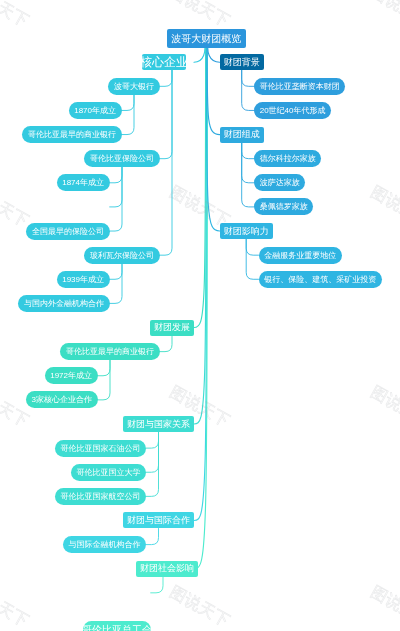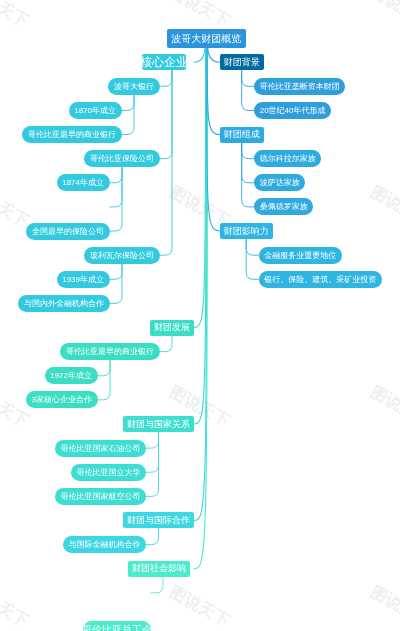--- a/index.html
+++ b/index.html
@@ -71,21 +71,21 @@
     <div class="node lvl1" style="left: 150px; top: 319.52px; width: 44px; height: 16px; background: rgb(59, 222, 196); font-size: 9px;">财团发展</div>
     <div class="node pill" style="left: 60.3px; top: 343.14px; width: 99.4px; height: 17px; background: rgb(59, 222, 196); font-size: 8px;">哥伦比亚最早的商业银行</div>
     <div class="node pill" style="left: 44.5031px; top: 367.26px; width: 53.1969px; height: 17px; background: rgb(59, 222, 196); font-size: 8px;">1972年成立</div>
     <div class="node pill" style="left: 25.8469px; top: 391.38px; width: 71.8531px; height: 17px; background: rgb(59, 222, 196); font-size: 8px;">3家核心企业合作</div>
     <div class="node lvl1" style="left: 123px; top: 416px; width: 71px; height: 16px; background: rgb(62, 221, 210); font-size: 9px;">财团与国家关系</div>
     <div class="node pill" style="left: 54.8px; top: 439.62px; width: 91.4px; height: 17px; background: rgb(62, 221, 210); font-size: 8px;">哥伦比亚国家石油公司</div>
     <div class="node pill" style="left: 70.8px; top: 463.74px; width: 75.4px; height: 17px; background: rgb(62, 221, 210); font-size: 8px;">哥伦比亚国立大学</div>
     <div class="node pill" style="left: 54.8px; top: 487.86px; width: 91.4px; height: 17px; background: rgb(62, 221, 210); font-size: 8px;">哥伦比亚国家航空公司</div>
     <div class="node lvl1" style="left: 123px; top: 512.48px; width: 71px; height: 16px; background: rgb(63, 214, 228); font-size: 9px;">财团与国际合作</div>
     <div class="node pill" style="left: 62.8px; top: 536.1px; width: 83.4px; height: 17px; background: rgb(63, 214, 228); font-size: 8px;">与国际金融机构合作</div>
-    <div class="node lvl1" style="left: 128px; top: 560.72px; width: 62px; height: 16px; background: rgb(77, 235, 206); font-size: 9px;">财团社会影响</div>
+    <div class="node lvl1" style="left: 136px; top: 560.72px; width: 62px; height: 16px; background: rgb(77, 235, 206); font-size: 9px;">财团社会影响</div>
     <div class="node pill" style="left: 83.3px; top: 584.34px; width: 67.4px; height: 17px; background: rgb(77, 235, 206); font-size: 10px; margin-top: 37px;">哥伦比亚总工会</div>
     <div class="node lvl1" style="left: 219.7px; top: 54.2px; width: 44px; height: 16px; background: #0369a1; font-size: 9px;">财团背景</div>
     <div class="node pill" style="left: 254px; top: 77.82px; width: 91.4px; height: 17px; background: rgb(46, 158, 221); font-size: 8px;">哥伦比亚垄断资本财团</div>
     <div class="node pill" style="left: 254px; top: 101.94px; width: 77.1969px; height: 17px; background: rgb(46, 158, 221); font-size: 8px;">20世纪40年代形成</div>
     <div class="node lvl1" style="left: 219.7px; top: 126.56px; width: 44px; height: 16px; background: rgb(46, 170, 223); font-size: 9px;">财团组成</div>
     <div class="node pill" style="left: 254px; top: 150.18px; width: 67.4px; height: 17px; background: rgb(46, 170, 223); font-size: 8px;">德尔科拉尔家族</div>
     <div class="node pill" style="left: 254px; top: 174.3px; width: 51.4px; height: 17px; background: rgb(46, 170, 223); font-size: 8px;">波萨达家族</div>
     <div class="node pill" style="left: 254px; top: 198.42px; width: 59.4px; height: 17px; background: rgb(46, 170, 223); font-size: 8px;">桑佩德罗家族</div>
     <div class="node lvl1" style="left: 219.7px; top: 223.04px; width: 53px; height: 16px; background: rgb(47, 181, 226); font-size: 9px;">财团影响力</div>
     <div class="node pill" style="left: 258.5px; top: 246.66px; width: 83.4px; height: 17px; background: rgb(47, 181, 226); font-size: 8px;">金融服务业重要地位</div>

